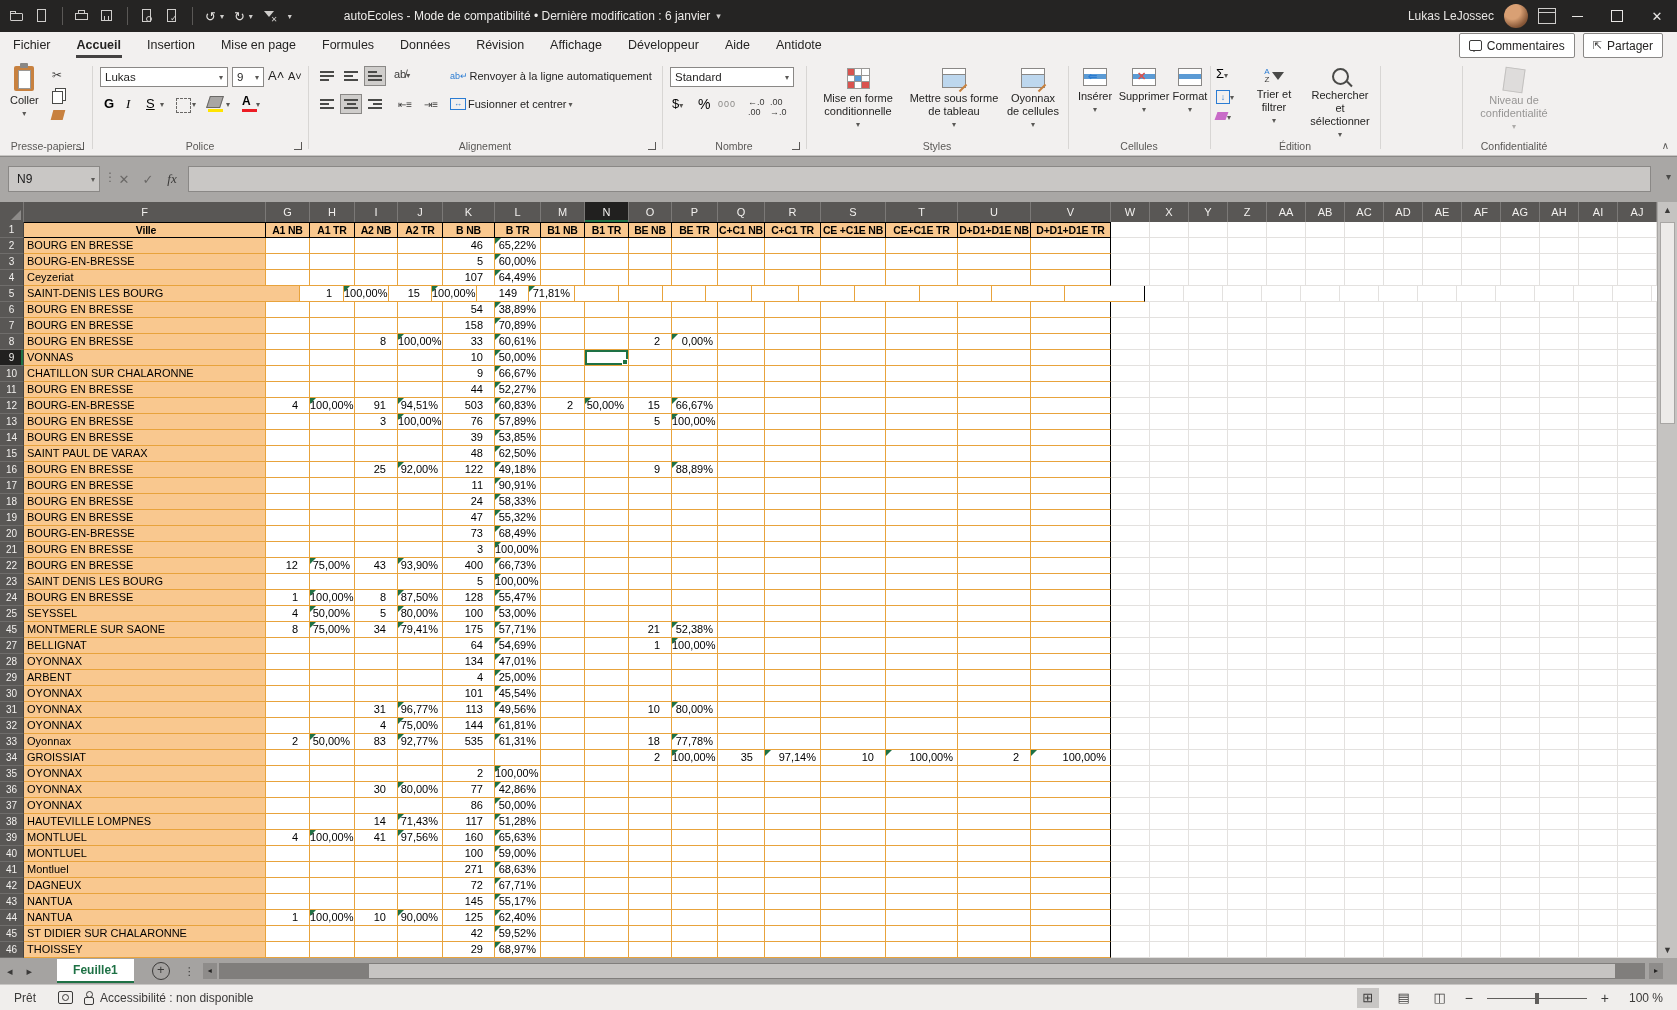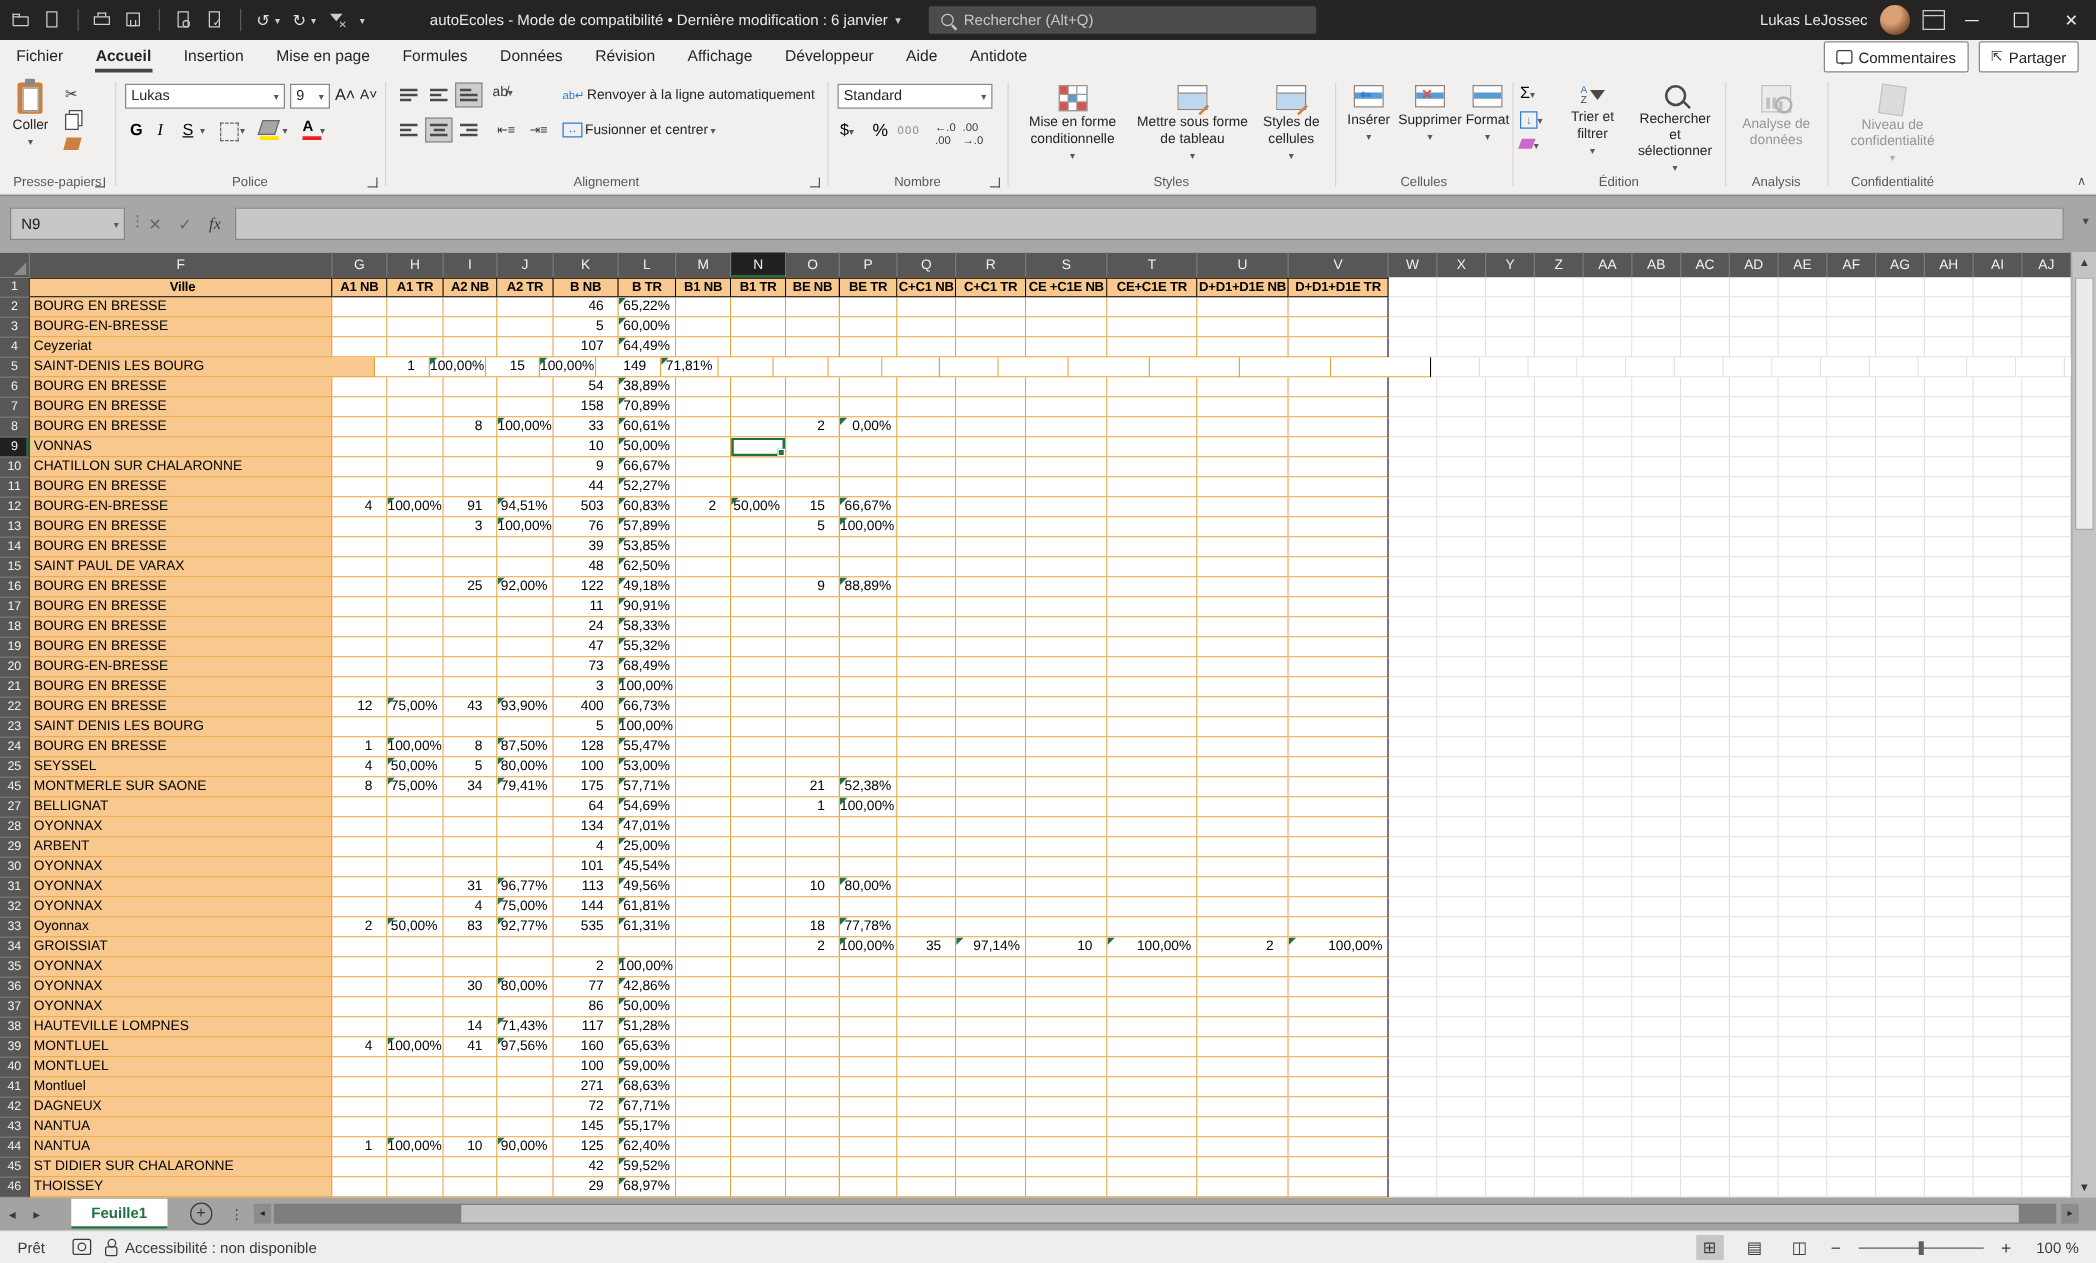--- a/index.html
+++ b/index.html
@@ -197,24 +197,20 @@
     <span class="qundo">↻</span>
       <span class="qarrow">▾</span>
     <span class="qico">
         <span style="position:absolute;left:1px;top:2px;width:0;height:0;border-left:5px solid transparent;border-right:5px solid transparent;border-top:6px solid #CFCDCB;"></span>
         <span style="position:absolute;left:8px;top:6px;color:#CFCDCB;font-size:8px;">✕</span>
       </span>
     <span class="qarrow" style="margin-left:0;">▾</span>
   </div>
   <span id="title-text">autoEcoles  -  Mode de compatibilité • Dernière modification : 6 janvier</span>
   <span id="title-chevron">▾</span>
-  <div id="search-box">
-    <span class="magnifier"></span>
-    <span>Rechercher (Alt+Q)</span>
-  </div>
   <div id="user-area">
     <span>Lukas LeJossec</span>
     <span id="avatar"></span>
     <span class="ribbon-opts"></span>
   </div>
   <div class="winbtns">
     <span class="winbtn">
         <span class="minus"></span>
       </span>
     <span class="winbtn">
@@ -390,21 +386,21 @@
       <span>Mise en forme conditionnelle</span>
         <span class="dd">▾</span>
     </div>
     <div class="bigbtn" style="position:absolute;left:98px;top:8px;width:96px;">
       <span class="tbicon"></span>
       <span>Mettre sous forme de tableau</span>
         <span class="dd">▾</span>
     </div>
     <div class="bigbtn" style="position:absolute;left:196px;top:8px;width:58px;">
       <span class="tbicon"></span>
-      <span>Styles de cellules</span>
+      <span>Oyonnax de cellules</span>
         <span class="dd">▾</span>
     </div>
     <div class="glabel"><span>Styles</span></div>
   </div>
   <div class="gsep" style="left:1068px;"></div>
 
   <div class="rgroup" style="left:1070px;width:138px;">
     <div class="bigbtn" style="position:absolute;left:4px;top:8px;width:42px;">
       <span class="cellicon">
           <span class="ov" style="color:#2B7CD3;">⇐</span>
@@ -442,27 +438,20 @@
     </div>
     <div class="bigbtn" style="position:absolute;left:94px;top:8px;width:68px;">
       <span class="mag2"></span>
       <span>Rechercher et sélectionner</span>
         <span class="dd">▾</span>
     </div>
     <div class="glabel"><span>Édition</span></div>
   </div>
   <div class="gsep" style="left:1380px;"></div>
 
-  <div class="rgroup" style="left:1382px;width:78px;">
-    <div class="bigbtn gray" style="position:absolute;left:4px;top:8px;width:70px;">
-      <span class="chart-ico"></span>
-      <span>Analyse de données</span>
-    </div>
-    <div class="glabel"><span>Analysis</span></div>
-  </div>
   <div class="gsep" style="left:1462px;"></div>
 
   <div class="rgroup" style="left:1464px;width:100px;">
     <div class="bigbtn gray" style="position:absolute;left:6px;top:8px;width:88px;">
       <span class="privico"></span>
       <span>Niveau de confidentialité</span>
         <span class="dd">▾</span>
     </div>
     <div class="glabel"><span>Confidentialité</span></div>
   </div>

